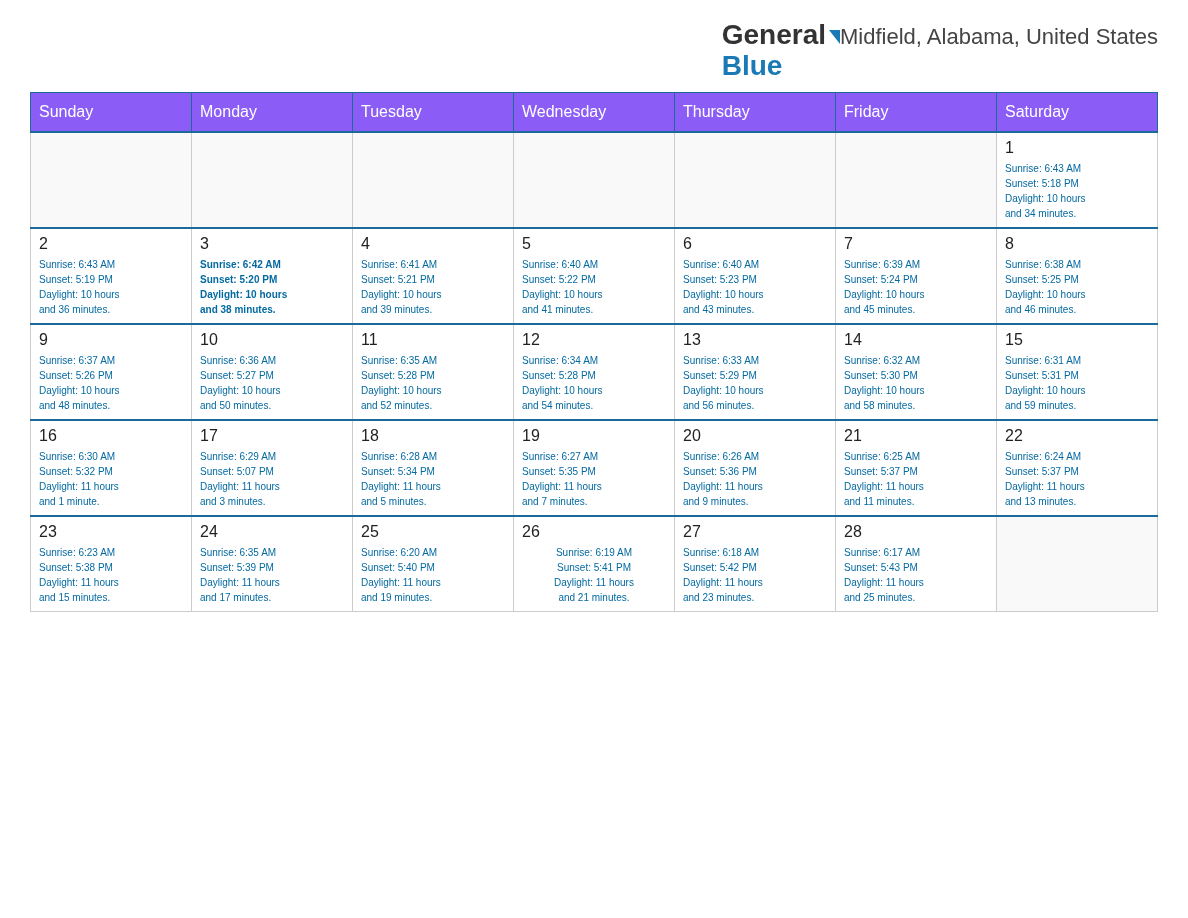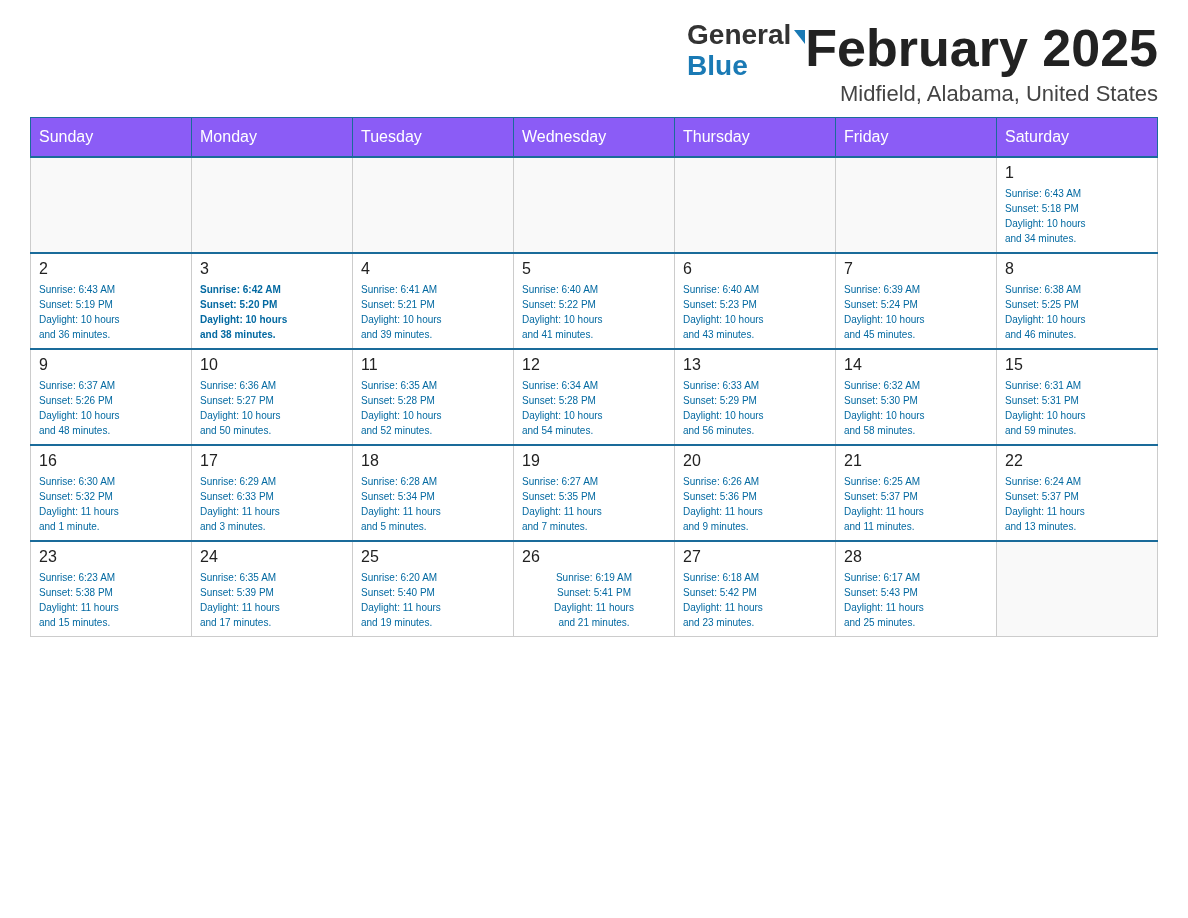--- a/index.html
+++ b/index.html
@@ -96,21 +96,20 @@
       <span class="logo-text-block">
         <span style="display:flex;align-items:center;">
           <span style="font-size:28px;font-weight:bold;color:#333;">General</span>
           <span style="display:inline-block;width:0;height:0;border-left:11px solid transparent;border-right:0;border-top:14px solid #1a7ab5;margin-left:3px;margin-bottom:-4px;"></span>
         </span>
         <span style="font-size:28px;font-weight:bold;color:#1a7ab5;margin-left:0;">Blue</span>
       </span>
     </div>
   </div>
   <div class="title-block">
-    <div class="month-title">February 2025</div>
     <div class="location">Midfield, Alabama, United States</div>
   </div>
 </div>
 
 <table>
   <thead>
     <tr>
     <th>Sunday</th>
         <th>Monday</th>
         <th>Tuesday</th>
@@ -242,21 +241,21 @@
         <td>
           <span class="day-num">16</span>
           <div class="day-info" style="white-space: pre-line;">Sunrise: 6:30 AM
 Sunset: 5:32 PM
 Daylight: 11 hours
 and 1 minute.</div>
         </td>
         <td>
           <span class="day-num">17</span>
           <div class="day-info" style="white-space: pre-line;">Sunrise: 6:29 AM
-Sunset: 6:33 PM
+Sunset: 5:07 PM
 Daylight: 11 hours
 and 3 minutes.</div>
         </td>
         <td>
           <span class="day-num">18</span>
           <div class="day-info" style="white-space: pre-line;">Sunrise: 6:28 AM
 Sunset: 5:34 PM
 Daylight: 11 hours
 and 5 minutes.</div>
         </td>

